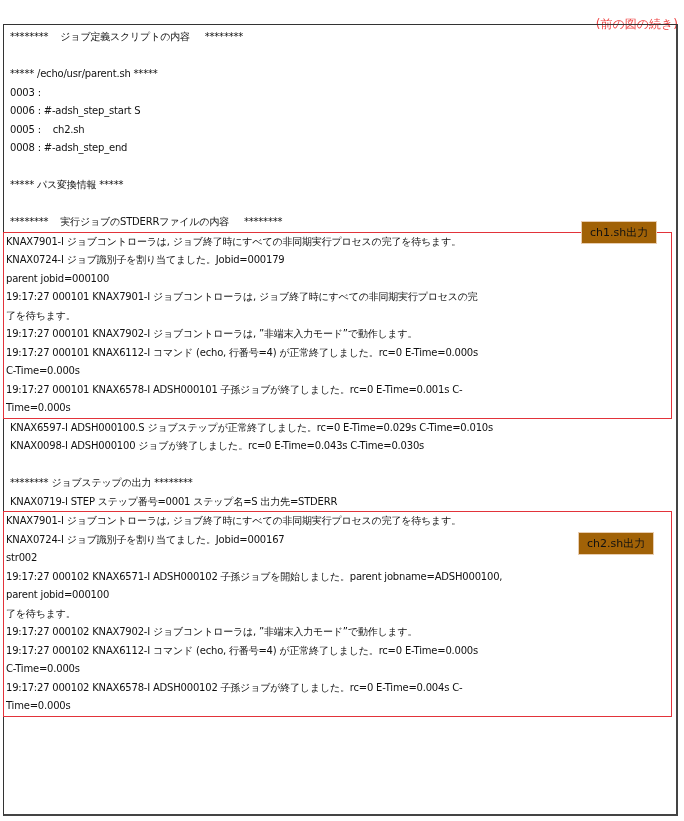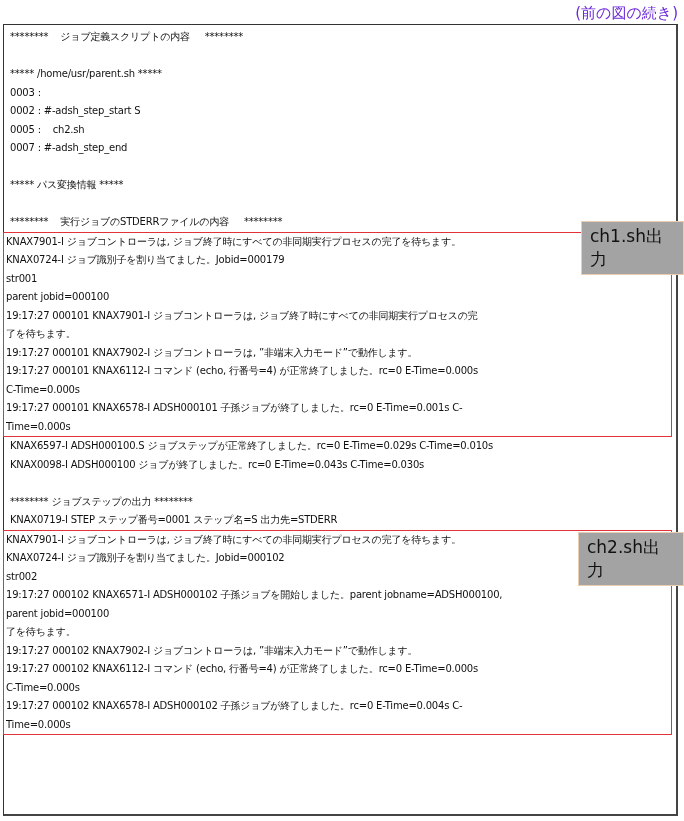--- a/index.html
+++ b/index.html
@@ -1,70 +1,69 @@
 <!DOCTYPE html>
 <html><head>
 <meta charset="utf-8">
 <style>
   html, body { margin:0; padding:0; background:#ffffff; }
   body { width:684px; height:821px; position:relative; overflow:hidden;
          font-family:"DejaVu Sans", "Liberation Sans", sans-serif; color:#111; }
-  .caption { position:absolute; right:6px; top:4px; font-size:15px; color:#6d28d9; }
+  .caption { position:absolute; right:6px; top:16px; font-size:12px; color:#ef4444; }
   .frame { position:absolute; left:3px; top:24px; width:675px; height:792px;
            border:1px solid #333; border-right:2px solid #444; border-bottom:2px solid #444; box-sizing:border-box; }
   .content { position:absolute; left:10px; top:28px; width:664px; }
   .line { font-size:10px; line-height:18.5px; height:18.5px; white-space:pre; letter-spacing:-0.2px; }
   .blank { height:18.5px; }
   .redbox { border:1.2px solid #e2333a; margin-left:-7px; padding-left:2px; margin-right:2px; }
-  .label { position:absolute; background:#a3a3a3; border:1px solid #e8cdb0; font-size:17px;
+  .label { position:absolute; background:#a16207; border:1px solid #e8cdb0; font-size:11px;
            padding:3px 8px; color:#111; }
 </style>
 </head>
 <body>
 
 <div class="caption">(前の図の続き)</div>
 
 <div class="frame"></div>
 
 <div class="content">
   <div class="line">********    ジョブ定義スクリプトの内容     ********</div>
   <div class="blank"></div>
-  <div class="line">***** /home/usr/parent.sh *****</div>
+  <div class="line">***** /echo/usr/parent.sh *****</div>
   <div class="line">0003 :</div>
-  <div class="line">0002 : #-adsh_step_start S</div>
+  <div class="line">0006 : #-adsh_step_start S</div>
   <div class="line">0005 :    ch2.sh</div>
-  <div class="line">0007 : #-adsh_step_end</div>
+  <div class="line">0008 : #-adsh_step_end</div>
   <div class="blank"></div>
   <div class="line">***** パス変換情報 *****</div>
   <div class="blank"></div>
   <div class="line">********    実行ジョブのSTDERRファイルの内容     ********</div>
 
   <div class="redbox">
     <div class="line">KNAX7901-I ジョブコントローラは, ジョブ終了時にすべての非同期実行プロセスの完了を待ちます。</div>
     <div class="line">KNAX0724-I ジョブ識別子を割り当てました。Jobid=000179</div>
-    <div class="line">str001</div>
     <div class="line">parent jobid=000100</div>
     <div class="line">19:17:27 000101 KNAX7901-I ジョブコントローラは, ジョブ終了時にすべての非同期実行プロセスの完</div>
     <div class="line">了を待ちます。</div>
     <div class="line">19:17:27 000101 KNAX7902-I ジョブコントローラは, ”非端末入力モード”で動作します。</div>
     <div class="line">19:17:27 000101 KNAX6112-I コマンド (echo, 行番号=4) が正常終了しました。rc=0 E-Time=0.000s</div>
     <div class="line">C-Time=0.000s</div>
     <div class="line">19:17:27 000101 KNAX6578-I ADSH000101 子孫ジョブが終了しました。rc=0 E-Time=0.001s C-</div>
     <div class="line">Time=0.000s</div>
   </div>
 
   <div class="line">KNAX6597-I ADSH000100.S ジョブステップが正常終了しました。rc=0 E-Time=0.029s C-Time=0.010s</div>
   <div class="line">KNAX0098-I ADSH000100 ジョブが終了しました。rc=0 E-Time=0.043s C-Time=0.030s</div>
   <div class="blank"></div>
   <div class="line">******** ジョブステップの出力 ********</div>
   <div class="line">KNAX0719-I STEP ステップ番号=0001 ステップ名=S 出力先=STDERR</div>
 
   <div class="redbox">
     <div class="line">KNAX7901-I ジョブコントローラは, ジョブ終了時にすべての非同期実行プロセスの完了を待ちます。</div>
-    <div class="line">KNAX0724-I ジョブ識別子を割り当てました。Jobid=000102</div>
+    <div class="line">KNAX0724-I ジョブ識別子を割り当てました。Jobid=000167</div>
     <div class="line">str002</div>
     <div class="line">19:17:27 000102 KNAX6571-I ADSH000102 子孫ジョブを開始しました。parent jobname=ADSH000100,</div>
     <div class="line">parent jobid=000100</div>
     <div class="line">了を待ちます。</div>
     <div class="line">19:17:27 000102 KNAX7902-I ジョブコントローラは, ”非端末入力モード”で動作します。</div>
     <div class="line">19:17:27 000102 KNAX6112-I コマンド (echo, 行番号=4) が正常終了しました。rc=0 E-Time=0.000s</div>
     <div class="line">C-Time=0.000s</div>
     <div class="line">19:17:27 000102 KNAX6578-I ADSH000102 子孫ジョブが終了しました。rc=0 E-Time=0.004s C-</div>
     <div class="line">Time=0.000s</div>
   </div>

